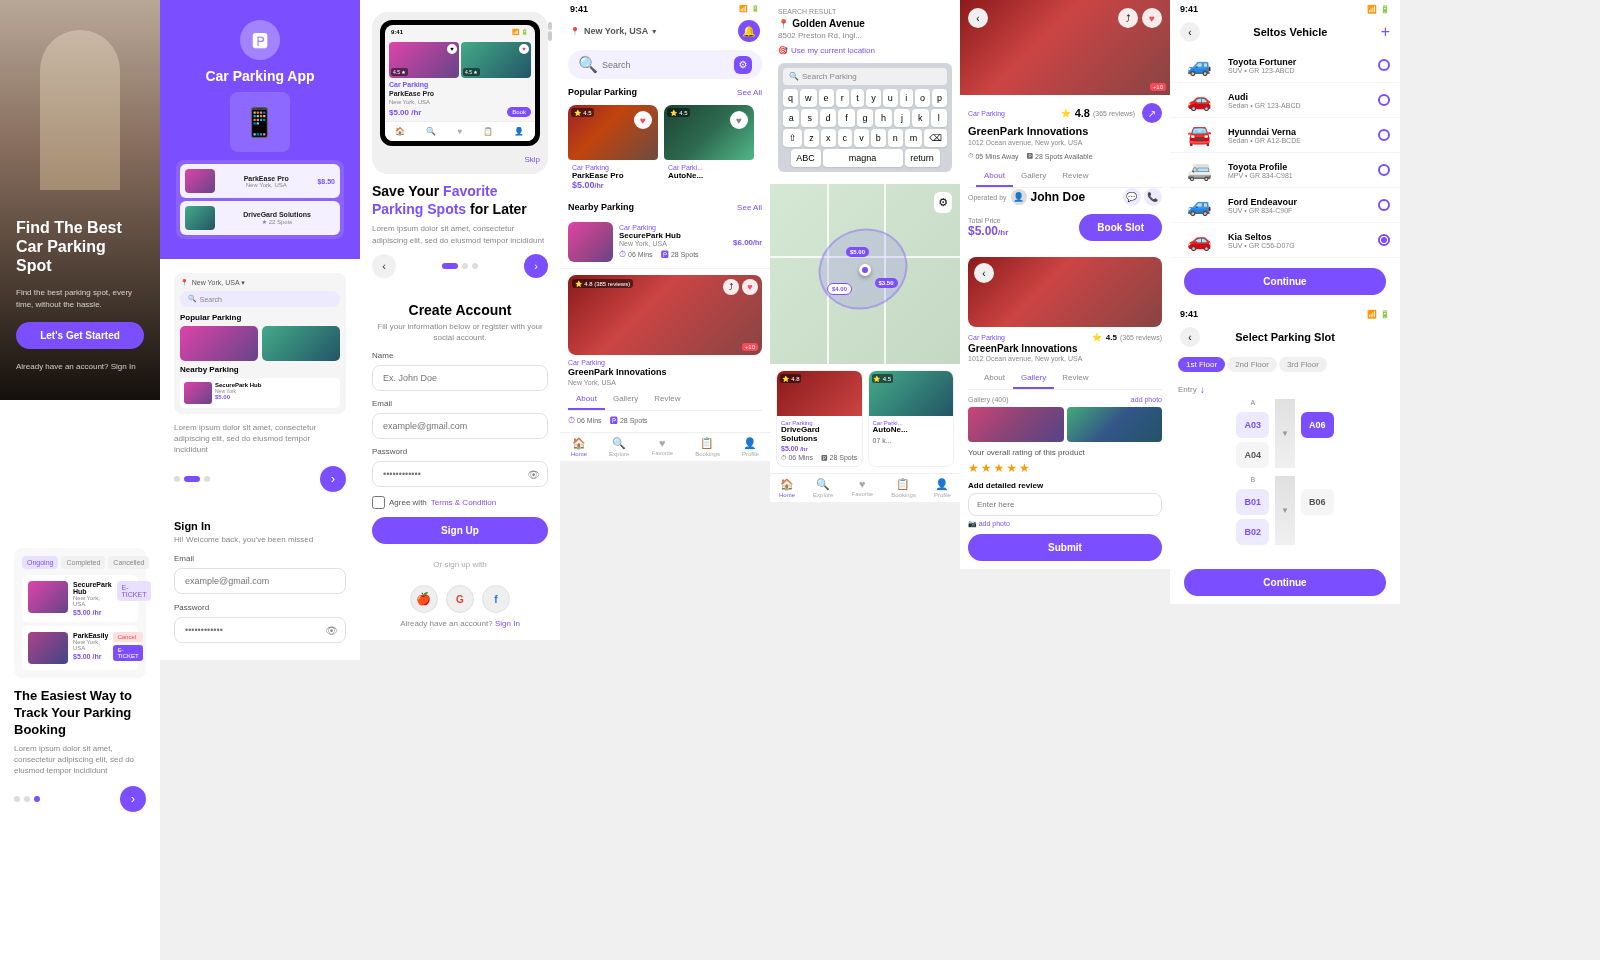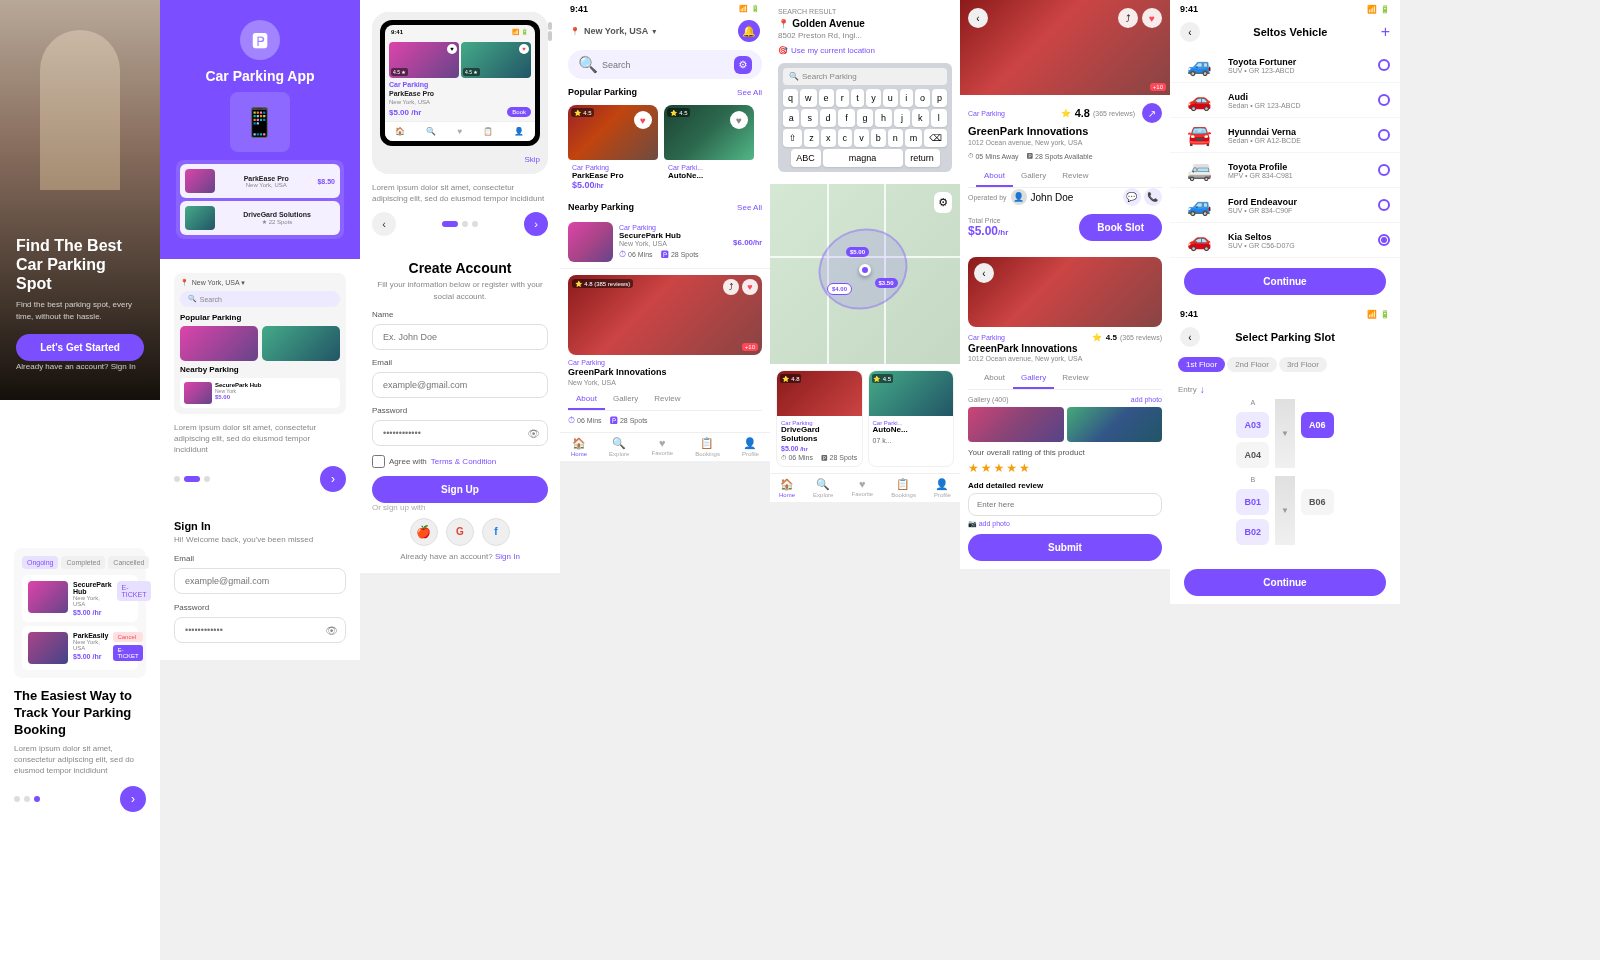--- a/index.html
+++ b/index.html
@@ -170,21 +170,21 @@
     .social-row {
       display: flex; gap: 8px; justify-content: center; margin: 6px 0;
     }
     .social-btn {
       width: 28px; height: 28px; border-radius: 50%;
       border: 1px solid #e0e0e0; display: flex; align-items: center;
       justify-content: center; font-size: 12px; cursor: pointer;
     }
 
     .divider-text {
-      text-align: left; font-size: 8px; color: #aaa; margin: 0 0;
+      text-align: center; font-size: 8px; color: #aaa; margin: 16px 0;
     }
 
     .link-text { color: #7B4FFF; cursor: pointer; }
 
     
     .checkbox-row {
       display: flex; align-items: center; gap: 4px;
       font-size: 8px; color: #555; margin: 4px 0;
     }
 
@@ -251,21 +251,21 @@
       height: 400px;
       background: linear-gradient(180deg, #c4b5a5 0%, #9a8070 40%, #1a1a1a 100%);
       position: relative;
       display: flex; flex-direction: column; justify-content: flex-end;
       padding: 16px;
     }
     .hero-panel h1 {
       font-size: 16px; font-weight: 800; color: #fff; line-height: 1.2; margin-bottom: 6px;
     }
     .hero-panel p {
-      font-size: 8px; color: rgba(255,255,255,0.75); margin-bottom: 12px; line-height: 1.4;
+      font-size: 8px; color: rgba(255,255,255,0.75); margin-bottom: 12px; line-height: 1.4; margin-top: 12px;
     }
     .ob-purple {
       background: #7B4FFF;
       padding: 20px 16px;
       text-align: center;
       color: #fff;
     }
     .ob-purple .app-logo {
       width: 40px; height: 40px; background: rgba(255,255,255,0.3);
       border-radius: 50%; margin: 0 auto 8px; display: flex;
@@ -475,20 +475,25 @@
         </div>
       </div>
       <div style="position:absolute;top:10px;right:-4px;display:flex;gap:1px;flex-direction:column;">
         <div style="width:4px;height:8px;background:#ccc;border-radius:2px;"></div>
         <div style="width:4px;height:10px;background:#ccc;border-radius:2px;"></div>
       </div>
       <div style="text-align:right;margin-top:2px;">
         <span style="font-size:8px;color:#7B4FFF;cursor:pointer;">Skip</span>
       </div>
     </div>
+    <h2 style="font-size:14px;font-weight:800;line-height:1.3;margin-bottom:5px;">
+      <span>Save Your</span>
+      <span style="color:#7B4FFF;">Favorite Parking Spots</span>
+      <span>for Later</span>
+    </h2>
     <p style="font-size:8px;color:#888;line-height:1.4;margin-bottom:8px;">Lorem ipsum dolor sit amet, consectetur adipiscing elit, sed do eiusmod tempor incididunt</p>
     <div style="display:flex;align-items:center;justify-content:space-between;">
       <button style="background:#f0f0f0;color:#333;border:none;border-radius:50%;width:24px;height:24px;font-size:11px;cursor:pointer;">‹</button>
       <div style="display:flex;gap:4px;">
         <div style="width:16px;height:6px;border-radius:3px;background:#7B4FFF;"></div>
         <div style="width:6px;height:6px;border-radius:50%;background:#ddd;"></div>
         <div style="width:6px;height:6px;border-radius:50%;background:#ddd;"></div>
       </div>
       <button style="background:#7B4FFF;color:#fff;border:none;border-radius:50%;width:24px;height:24px;font-size:11px;cursor:pointer;">›</button>
     </div>
@@ -844,21 +849,21 @@
       <div class="tabs">
         <div class="tab active">About</div>
         <div class="tab">Gallery</div>
         <div class="tab">Review</div>
       </div>
 
 
       <div style="display:flex;align-items:center;gap:4px;margin-bottom:8px;">
         <span style="font-size:7px;color:#888;">Operated by</span>
         <div style="width:16px;height:16px;background:#ddd;border-radius:50%;overflow:hidden;font-size:9px;display:flex;align-items:center;justify-content:center;">👤</div>
-        <span style="font-size:10px;font-weight:400;">John Doe</span>
+        <span style="font-size:12px;font-weight:700;">John Doe</span>
         <div style="margin-left:auto;display:flex;gap:3px;">
           <div style="background:#ede9fe;color:#7B4FFF;border-radius:50%;width:18px;height:18px;display:flex;align-items:center;justify-content:center;font-size:9px;">💬</div>
           <div style="background:#ede9fe;color:#7B4FFF;border-radius:50%;width:18px;height:18px;display:flex;align-items:center;justify-content:center;font-size:9px;">📞</div>
         </div>
       </div>
 
       <div style="display:flex;align-items:center;justify-content:space-between;">
         <div>
           <div style="font-size:7px;color:#888;">Total Price</div>
           <div style="font-size:12px;font-weight:800;color:#7B4FFF;">

